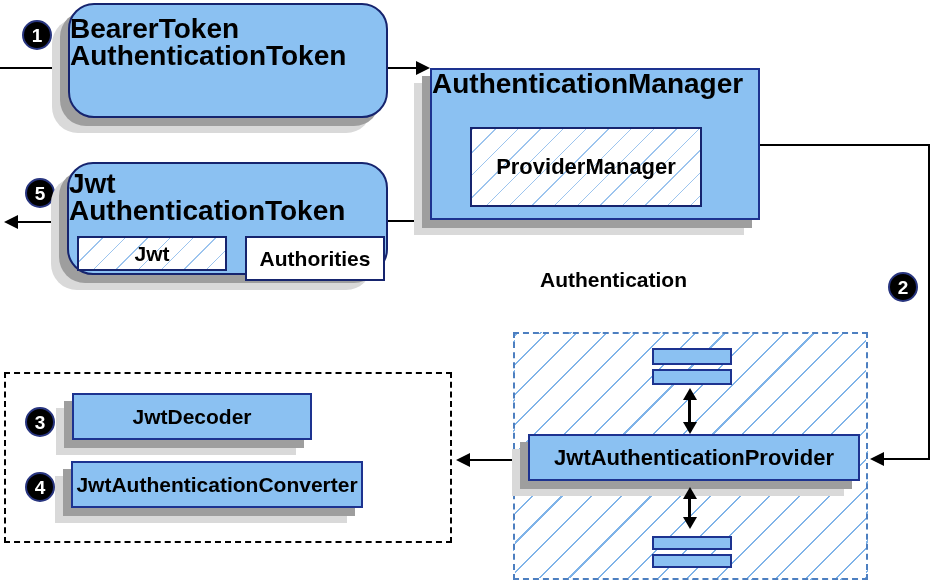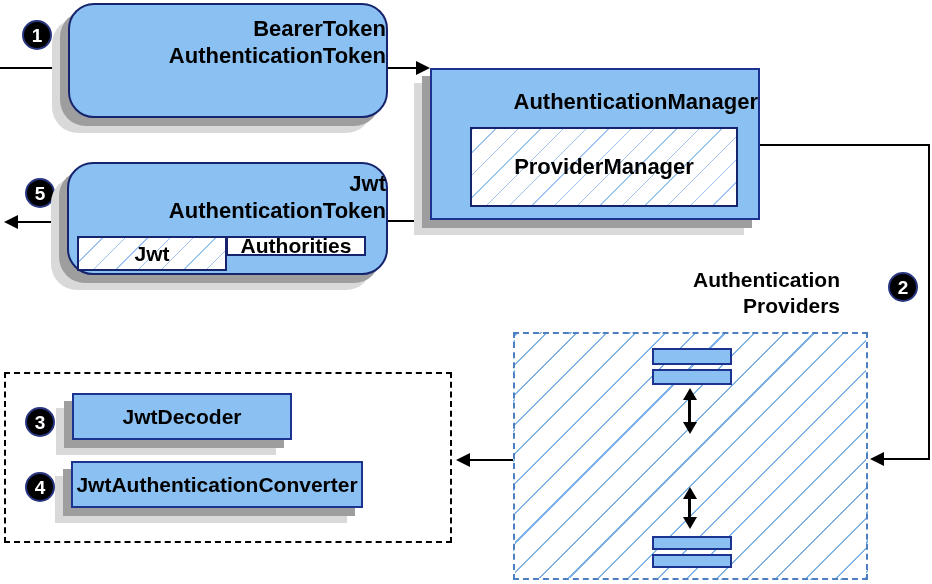--- a/index.html
+++ b/index.html
@@ -8,41 +8,41 @@
     font-family:"Liberation Sans","DejaVu Sans",sans-serif;
     font-weight:bold;color:#000;overflow:hidden;
   }
   
   .node{
     position:absolute;box-sizing:border-box;
     background:#8bc1f2;border:2px solid #1d3390;
     box-shadow:-8px 8px 0 #9e9e9e,-16px 15px 0 #d9d9d9;
   }
   .rounded{border-radius:26px;border-color:#16246e;}
-  .node .title{ text-align:right;font-size:22px;line-height:27px;}
+  .node .title{ text-align:left;font-size:28px;line-height:27px;}
   .center-label{display:flex;align-items:center;justify-content:center;font-size:22px;}
   
   .field{
     position:absolute;box-sizing:border-box;background:#fff;
     border:2px solid #16246e;display:flex;align-items:center;justify-content:center;
     font-size:21px;
   }
   .hatch-light{
     background:repeating-linear-gradient(135deg,#9cc4ee 0,#9cc4ee 1px,transparent 1px,transparent 16px),#fff;
   }
   
   .providers-container{
     position:absolute;box-sizing:border-box;
     border:2px dashed #4d7fc0;
     background:repeating-linear-gradient(135deg,#7fb3e8 0,#7fb3e8 1.5px,transparent 1.5px,transparent 21px),#fff;
   }
   .converters-container{
     position:absolute;box-sizing:border-box;border:2px dashed #000;background:transparent;
   }
-  .group-title{position:absolute;text-align:right;font-size:21px;line-height:26px;}
+  .group-title{position:absolute;text-align:left;font-size:21px;line-height:26px;}
   
   .mini-rect{
     position:absolute;box-sizing:border-box;width:80px;
     background:#8bc1f2;border:2px solid #1d3390;
   }
   
   .step{
     position:absolute;width:26px;height:26px;border-radius:50%;
     background:#000;border:2px solid #28357f;color:#fff;
     display:flex;align-items:center;justify-content:center;
@@ -87,54 +87,54 @@
   <div class="step" style="left:25px;top:178px">5</div>
 
   <div class="node rounded" style="left:68px;top:3px;width:320px;height:115px">
     <div class="title" style="padding-top:10px">
       <div>BearerToken</div>
       <div>AuthenticationToken</div>
     </div>
   </div>
 
   <div class="node" style="left:430px;top:68px;width:330px;height:152px">
-    <div class="title" style="padding-top:18px">AuthenticationManager</div>
-    <div class="field hatch-light" style="left:38px;top:57px;width:268px;height:80px;font-size:22px">ProviderManager</div>
+    <div class="title" style="">AuthenticationManager</div>
+    <div class="field hatch-light" style="left:38px;top:57px;width:232px;height:80px;font-size:22px">ProviderManager</div>
   </div>
 
   <div class="node rounded" style="left:67px;top:162px;width:321px;height:113px">
     <div class="title" style="padding-top:6px">
       <div>Jwt</div>
       <div>AuthenticationToken</div>
     </div>
     <div class="field hatch-light" style="left:8px;top:72px;width:150px;height:35px">Jwt</div>
-    <div class="field" style="left:157px;top:72px;width:140px;height:20px">Authorities</div>
+    <div class="field" style="left:176px;top:72px;width:140px;height:45px">Authorities</div>
   </div>
 
   <div class="group-title" style="left:540px;top:267px;width:300px">
     <div>Authentication</div>
-    <div>Providers</div>
   </div>
 
   <div class="providers-container" style="left:513px;top:332px;width:355px;height:248px"></div>
 
   <div class="mini-rect" style="left:652px;top:348px;height:17px"></div>
   <div class="mini-rect" style="left:652px;top:369px;height:16px"></div>
 
   <div class="arr arr-up" style="left:683px;top:388px"></div>
   <div class="vline" style="left:688px;top:398px;height:26px;width:3px"></div>
   <div class="arr arr-down" style="left:683px;top:422px"></div>
 
+  <div class="node center-label" style="left:528px;top:434px;width:332px;height:47px">JwtAuthenticationProvider</div>
 
   <div class="arr arr-up" style="left:683px;top:487px"></div>
   <div class="vline" style="left:688px;top:497px;height:22px;width:3px"></div>
   <div class="arr arr-down" style="left:683px;top:517px"></div>
 
   <div class="mini-rect" style="left:652px;top:536px;height:14px"></div>
   <div class="mini-rect" style="left:652px;top:554px;height:14px"></div>
 
   <div class="converters-container" style="left:4px;top:372px;width:448px;height:171px"></div>
 
-  <div class="node center-label" style="left:72px;top:393px;width:220px;height:47px;font-size:21px">JwtDecoder</div>
+  <div class="node center-label" style="left:72px;top:393px;width:240px;height:47px;font-size:21px">JwtDecoder</div>
 
   <div class="node center-label" style="left:71px;top:461px;width:292px;height:47px;font-size:21px">JwtAuthenticationConverter</div>
 
 </div>
 
 </body></html>

